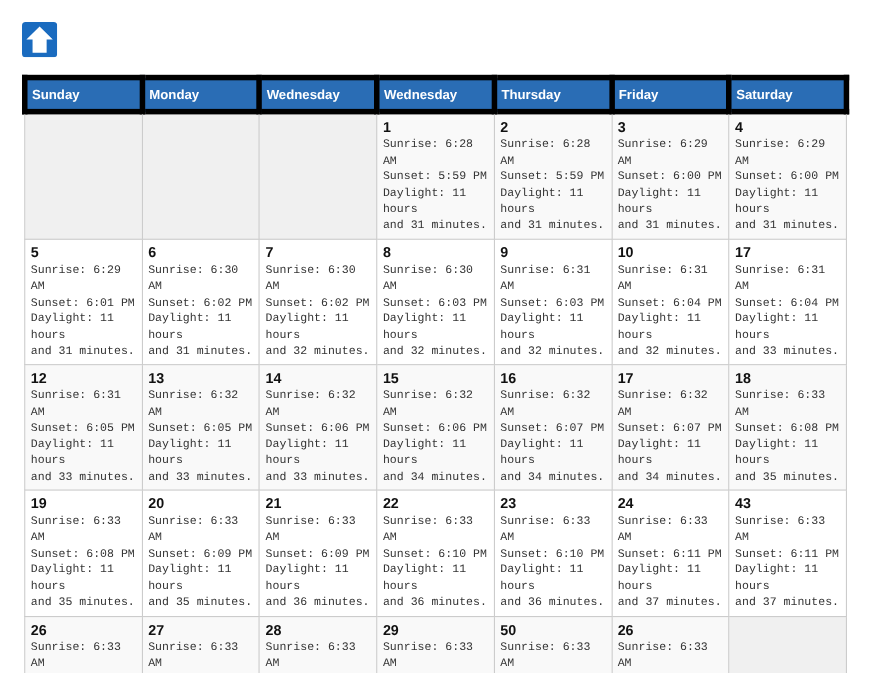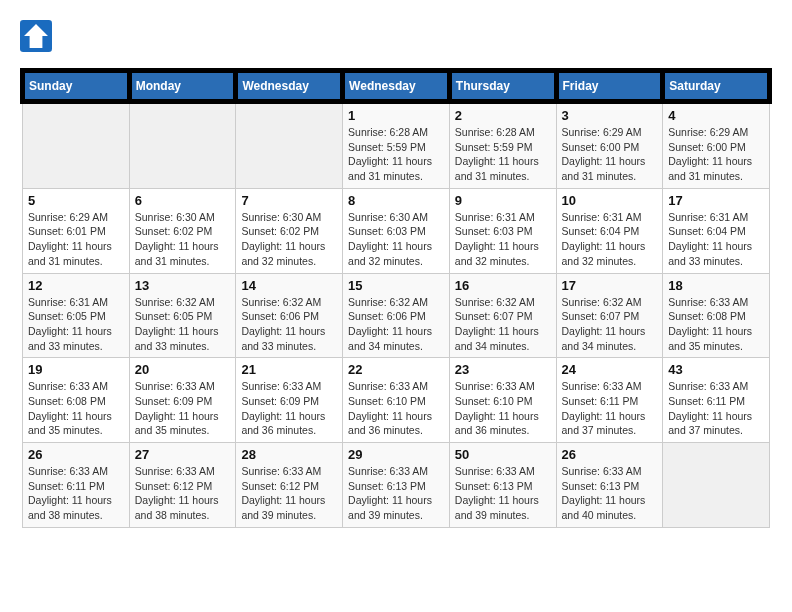--- a/index.html
+++ b/index.html
@@ -79,20 +79,21 @@
     .day-num {
       font-weight: bold;
       font-size: 13px;
       margin-bottom: 2px;
       color: #111;
     }
     .day-info {
       color: #333;
       font-size: 10.5px;
       line-height: 1.4;
+      font-family: Liberation Mono, monospace;
     }
     .empty {
       background: #f0f0f0 !important;
     }
   </style>
 </head>
 <body>
 
 <div class="header">
   <div class="logo">

